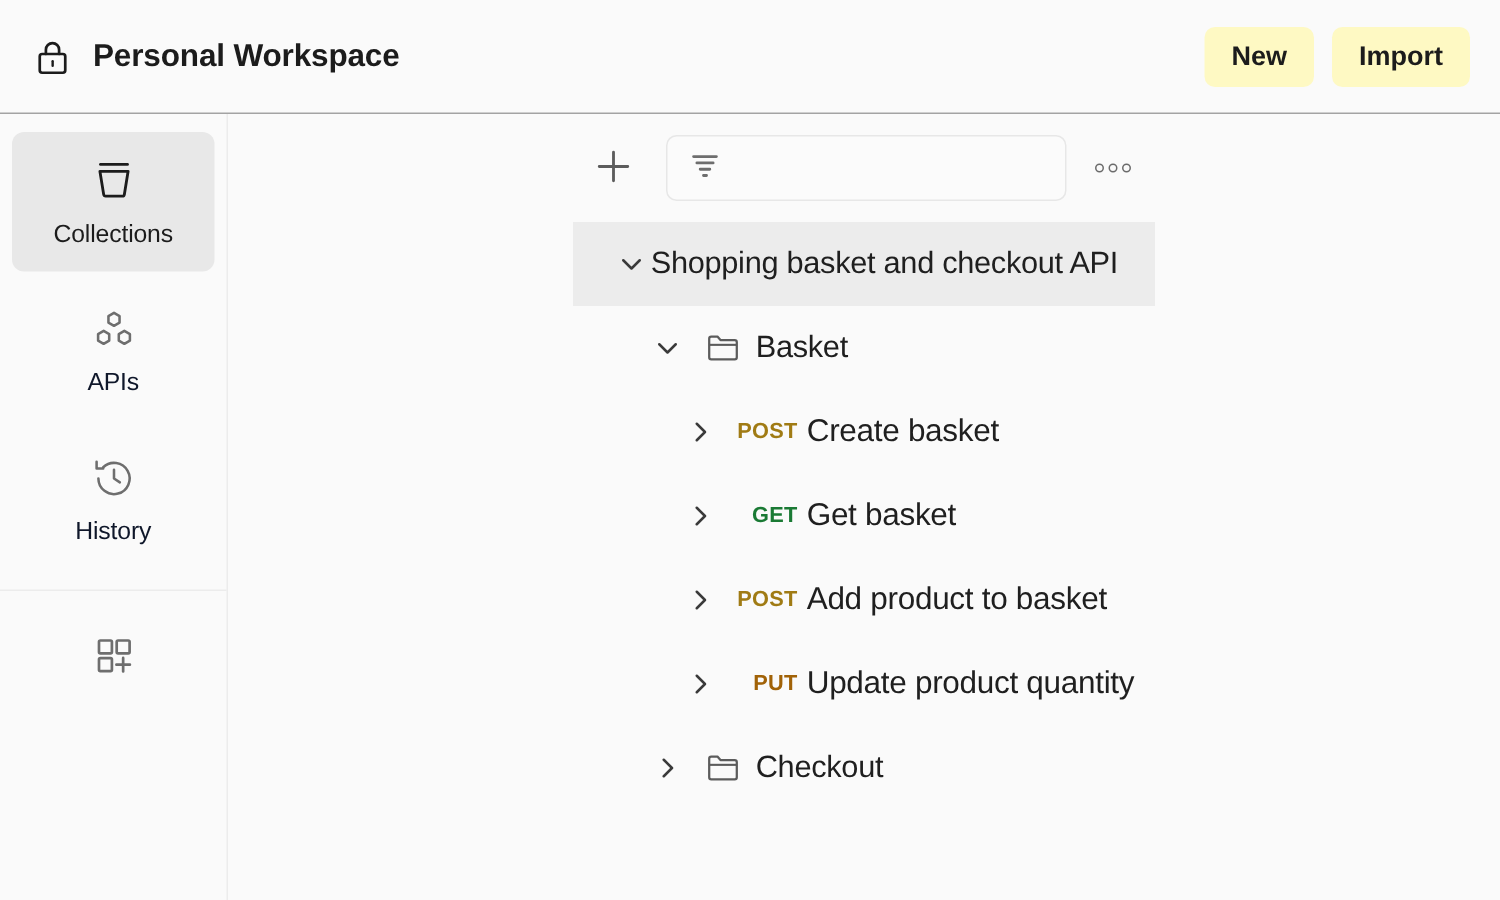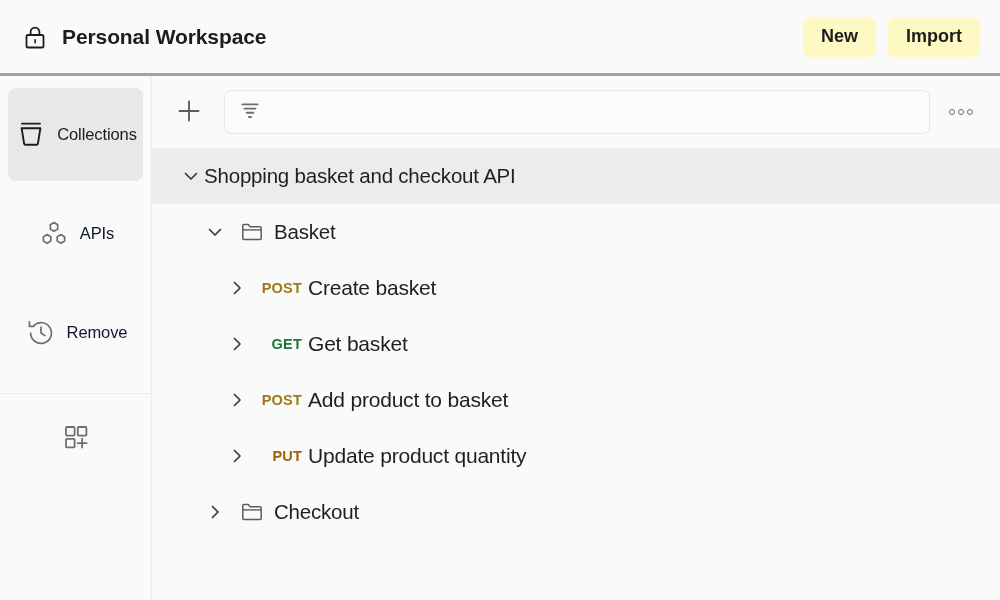--- a/index.html
+++ b/index.html
@@ -11,21 +11,21 @@
     -webkit-font-smoothing: antialiased;
   }
   #app { width: 1000px; height: 600px; display: flex; flex-direction: column; background: #fafafa; }
 
   
   .header {
     height: 76px; flex: 0 0 76px;
     display: flex; align-items: center;
     padding: 0 20px 0 22px;
     background: #fafafa;
-    border-bottom: 3px solid #a3a3a3;
+    border-bottom: 1px solid #a3a3a3;
   }
   .ws-lock { width: 26px; height: 26px; flex: 0 0 26px; display: block; margin-right: 14px; }
   .ws-title {
     font-size: 21px; font-weight: bold; color: #1c1c1c;
     letter-spacing: -0.1px; white-space: nowrap;
   }
   .header-spacer { flex: 1 1 auto; }
   .hdr-btn {
     height: 40px; padding: 0 18px;
     background: #fef9c3; border: none; border-radius: 7px;
@@ -44,39 +44,39 @@
     width: 152px; flex: 0 0 152px;
     background: #fafafa;
     border-right: 1px solid #ececec;
     display: flex; flex-direction: column;
     padding-top: 12px;
   }
   .rail-item {
     margin: 0 8px 6px 8px;
     height: 93px;
     border-radius: 8px;
-    display: flex; flex-direction: row;
+    display: flex; flex-direction: column;
     align-items: center; justify-content: center;
     cursor: pointer; gap: 9px;
     background: transparent;
   }
   .rail-item.active { background: #e8e8e8; }
   .rail-ico { width: 34px; height: 34px; display: block; }
   .rail-label {
     font-size: 16.5px; color: #0f172a; letter-spacing: -0.1px;
   }
   .rail-item.active .rail-label { color: #1c1c1c; }
   .rail-divider { height: 1px; background: #ececec; margin: 8px 0 0 0; }
   .rail-bottom {
     height: 86px; display: flex; align-items: center; justify-content: center;
     cursor: pointer;
   }
 
   
-  .main { flex: 1 1 auto; display: flex; flex-direction: column; min-width: 0; background: #fafafa; }
+  .main { flex: 1 1 auto; display: flex; flex-direction: column; min-width: 0; background: #fafafa; align-items: center; }
 
   .toolbar {
     height: 72px; flex: 0 0 72px;
     display: flex; align-items: center;
     padding: 0 22px 0 16px; gap: 14px;
   }
   .plus-btn {
     width: 42px; height: 42px; flex: 0 0 42px;
     display: flex; align-items: center; justify-content: center;
     cursor: pointer; background: transparent; border: none;
@@ -169,21 +169,21 @@
       </div>
 
       <div class="rail-item">
         <span class="rail-ico">
           <svg viewBox="0 0 34 34" width="34" height="34" fill="none" xmlns="http://www.w3.org/2000/svg">
             <path d="M6.6 17a10.4 10.4 0 1 0 3.2-7.5" stroke="#6e6e6e" stroke-width="1.7" stroke-linecap="round"></path>
             <path d="M5.4 5.9v4.4h4.4" stroke="#6e6e6e" stroke-width="1.7" stroke-linecap="round" stroke-linejoin="round"></path>
             <path d="M17 11.2V17l3.9 2.6" stroke="#6e6e6e" stroke-width="1.7" stroke-linecap="round" stroke-linejoin="round"></path>
           </svg>
         </span>
-        <span class="rail-label">Remove</span>
+        <span class="rail-label">History</span>
       </div>
 
       <div class="rail-divider"></div>
 
       <div class="rail-bottom">
         <span class="rail-ico">
           <svg viewBox="0 0 34 34" width="34" height="34" fill="none" xmlns="http://www.w3.org/2000/svg">
             <rect x="7" y="7" width="8.6" height="8.6" rx="0.9" stroke="#6e6e6e" stroke-width="1.8"></rect>
             <rect x="18.8" y="7" width="8.6" height="8.6" rx="0.9" stroke="#6e6e6e" stroke-width="1.8"></rect>
             <rect x="7" y="18.8" width="8.6" height="8.6" rx="0.9" stroke="#6e6e6e" stroke-width="1.8"></rect>

